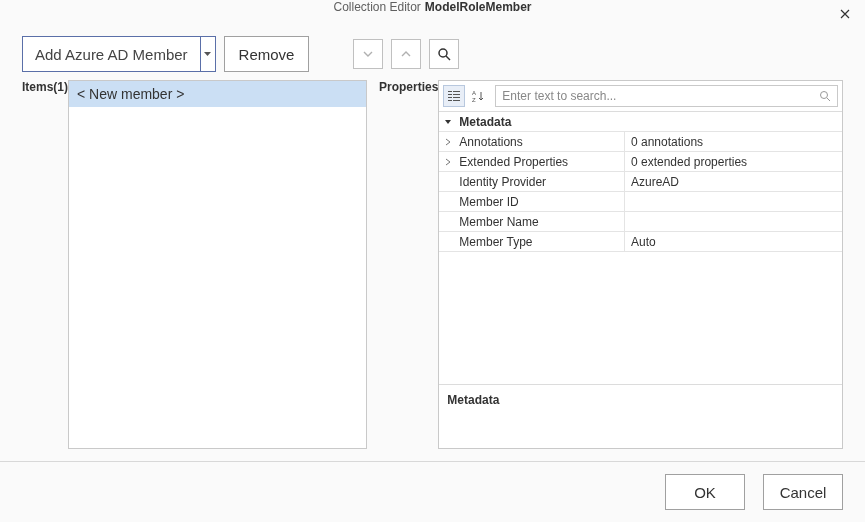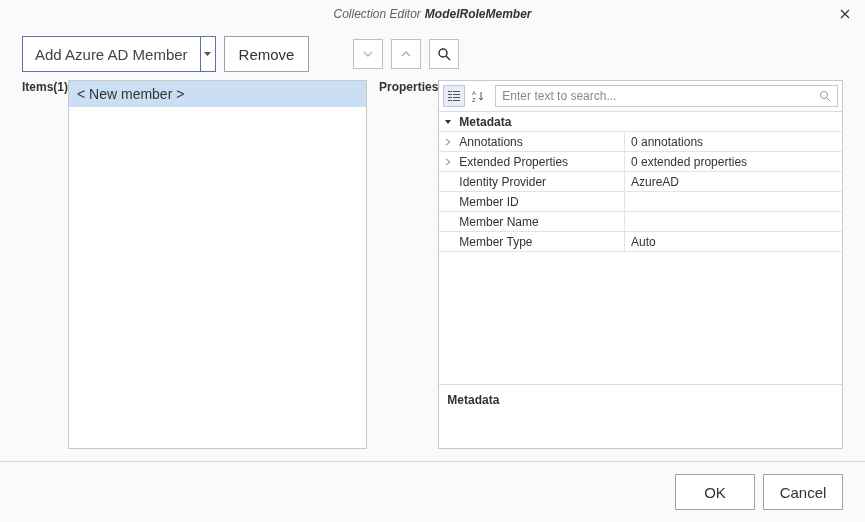--- a/index.html
+++ b/index.html
@@ -9,26 +9,24 @@
       background: #fafafa;
       color: #333;
       width: 865px;
       height: 522px;
       display: flex;
       flex-direction: column;
       position: relative;
     }
     .titlebar {
       display: flex;
-      align-items: center;
       justify-content: center;
       height: 28px;
       position: relative;
       color: #606060;
-      font-style: italic;
     }
     .titlebar .title-text { font-size: 12px; }
     .titlebar .title-bold { font-weight: 600; color: #333; }
     .titlebar .close-x {
       position: absolute;
       right: 10px;
       top: 4px;
       width: 20px;
       height: 20px;
       display: flex;
@@ -206,21 +204,21 @@
       height: 64px;
       font-weight: 600;
     }
     .footer-sep {
       border-top: 1px solid #d8d8d8;
       margin: 0;
     }
     .footer {
       display: flex;
       justify-content: flex-end;
-      gap: 8px;
+      gap: 18px;
       padding: 12px 22px;
     }
     .footer .btn {
       width: 80px;
       justify-content: center;
     }
     svg { display: block; }
   </style>
 </head>
 <body>

